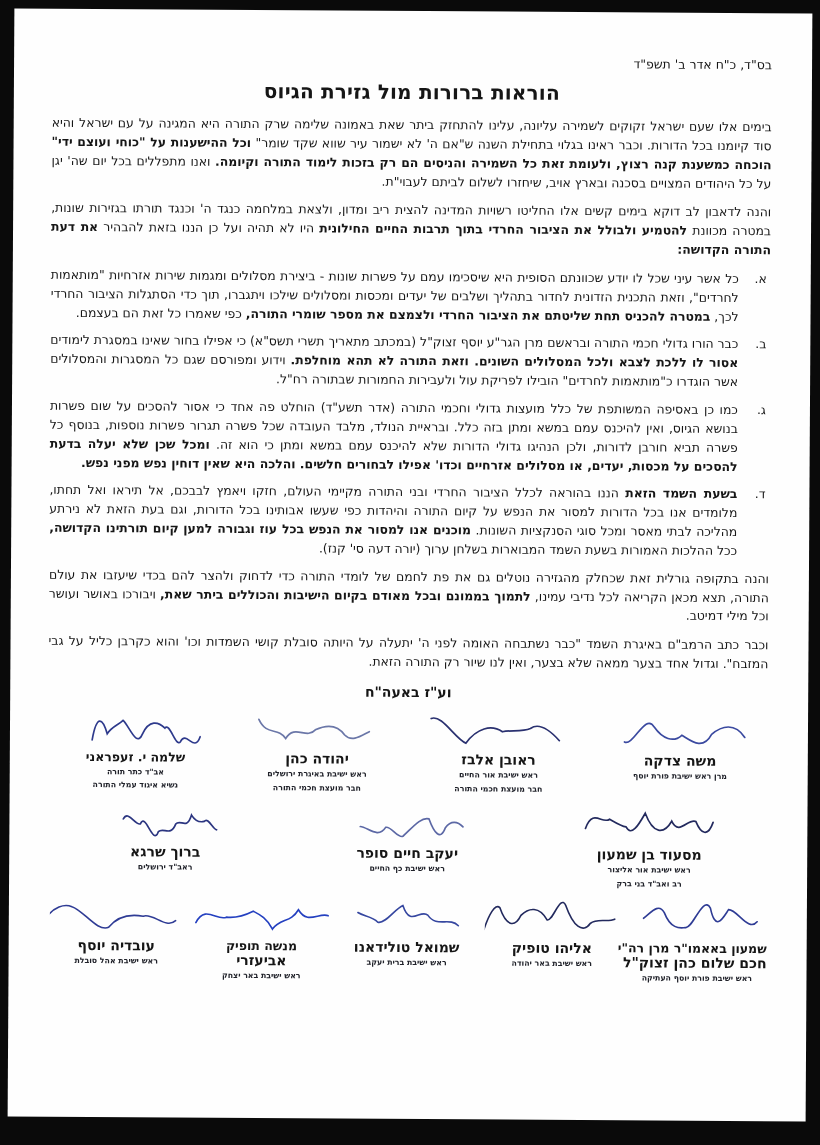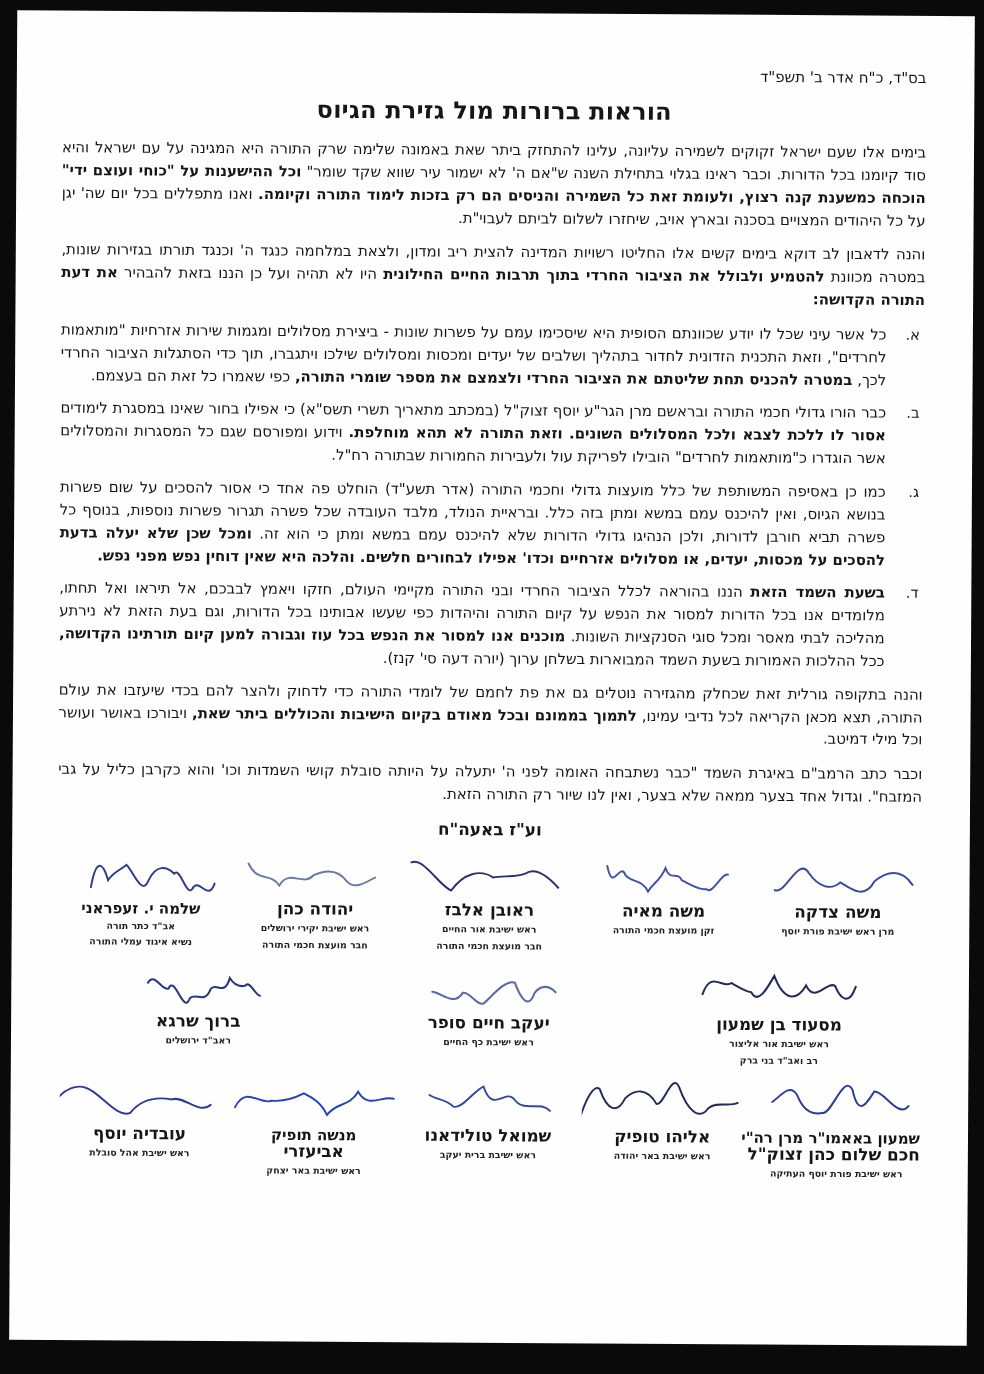--- a/index.html
+++ b/index.html
@@ -70,39 +70,32 @@
       <div class="sig-row">
         <div class="sig">
           <svg viewBox="0 0 140 44" class="scribble">
             <path d="M 134.6 25.4 C 124.6 10.3, 111.4 13.9, 101.4 22.5 C 92.5 39.3, 80.5 28.8, 71.6 23.6 C 63.3 31.3, 52.3 27.4, 44.0 15.6 C 35.1 0.5, 23.2 35.4, 14.3 30.7" fill="none" stroke="#3b4aa0" stroke-width="1.7" stroke-linecap="round"></path>
           </svg>
           <div class="sig-name">משה צדקה</div>
           <div class="sig-title">מרן ראש ישיבת פורת יוסף</div>
         </div>
         <div class="sig">
           <svg viewBox="0 0 140 44" class="scribble">
-            <path d="M 126.4 17.5 C 120.8 15.6, 113.2 35.7, 107.5 30.2 C 101.2 31.3, 92.7 25.7, 86.3 22.8 C 82.0 14.1, 76.1 24.2, 71.8 12.0 C 67.3 23.3, 61.2 24.9, 56.7 32.6 C 50.7 21.0, 42.7 25.8, 36.8 18.2 C 32.0 6.1, 25.7 34.9, 21.0 10.5" fill="none" stroke="#3f51a8" stroke-width="1.7" stroke-linecap="round"></path>
-          </svg>
-          <div class="sig-name">משה מאיה</div>
-          <div class="sig-title">זקן מועצת חכמי התורה</div>
-        </div>
-        <div class="sig">
-          <svg viewBox="0 0 140 44" class="scribble">
             <path d="M 130.2 29.8 C 121.5 20.2, 109.9 11.4, 101.2 17.7 C 92.8 21.3, 81.6 19.3, 73.2 21.2 C 62.2 13.7, 47.6 17.6, 36.7 32.8 C 26.2 28.7, 12.3 3.8, 1.9 8.4" fill="none" stroke="#2a3170" stroke-width="1.7" stroke-linecap="round"></path>
           </svg>
           <div class="sig-name">ראובן אלבז</div>
           <div class="sig-title">ראש ישיבת אור החיים</div>
           <div class="sig-title">חבר מועצת חכמי התורה</div>
         </div>
         <div class="sig">
           <svg viewBox="0 0 140 44" class="scribble">
             <path d="M 122.1 21.9 C 114.7 25.6, 104.9 33.2, 97.5 25.4 C 88.7 13.3, 76.9 16.2, 68.1 20.4 C 59.2 30.4, 47.4 14.3, 38.5 29.3 C 30.4 17.5, 19.7 27.3, 11.6 10.3" fill="none" stroke="#6b77a8" stroke-width="1.7" stroke-linecap="round"></path>
           </svg>
           <div class="sig-name">יהודה כהן</div>
-          <div class="sig-title">ראש ישיבת יקירי ירושלים</div>
+          <div class="sig-title">ראש ישיבת באיגרת ירושלים</div>
           <div class="sig-title">חבר מועצת חכמי התורה</div>
         </div>
         <div class="sig">
           <svg viewBox="0 0 140 44" class="scribble">
             <path d="M 134.0 28.0 C 128.1 44.9, 120.2 21.1, 114.3 33.1 C 109.6 39.4, 103.4 13.0, 98.7 19.6 C 92.0 13.2, 83.0 11.1, 76.2 25.7 C 70.4 40.2, 62.6 16.8, 56.8 12.1 C 52.0 16.8, 45.7 18.1, 41.0 25.6 C 36.5 10.2, 30.5 5.4, 26.0 31.8" fill="none" stroke="#2e3a8c" stroke-width="1.7" stroke-linecap="round"></path>
           </svg>
           <div class="sig-name small">שלמה י. זעפראני</div>
           <div class="sig-title">אב"ד כתר תורה</div>
           <div class="sig-title">נשיא איגוד עמלי התורה</div>
         </div>

